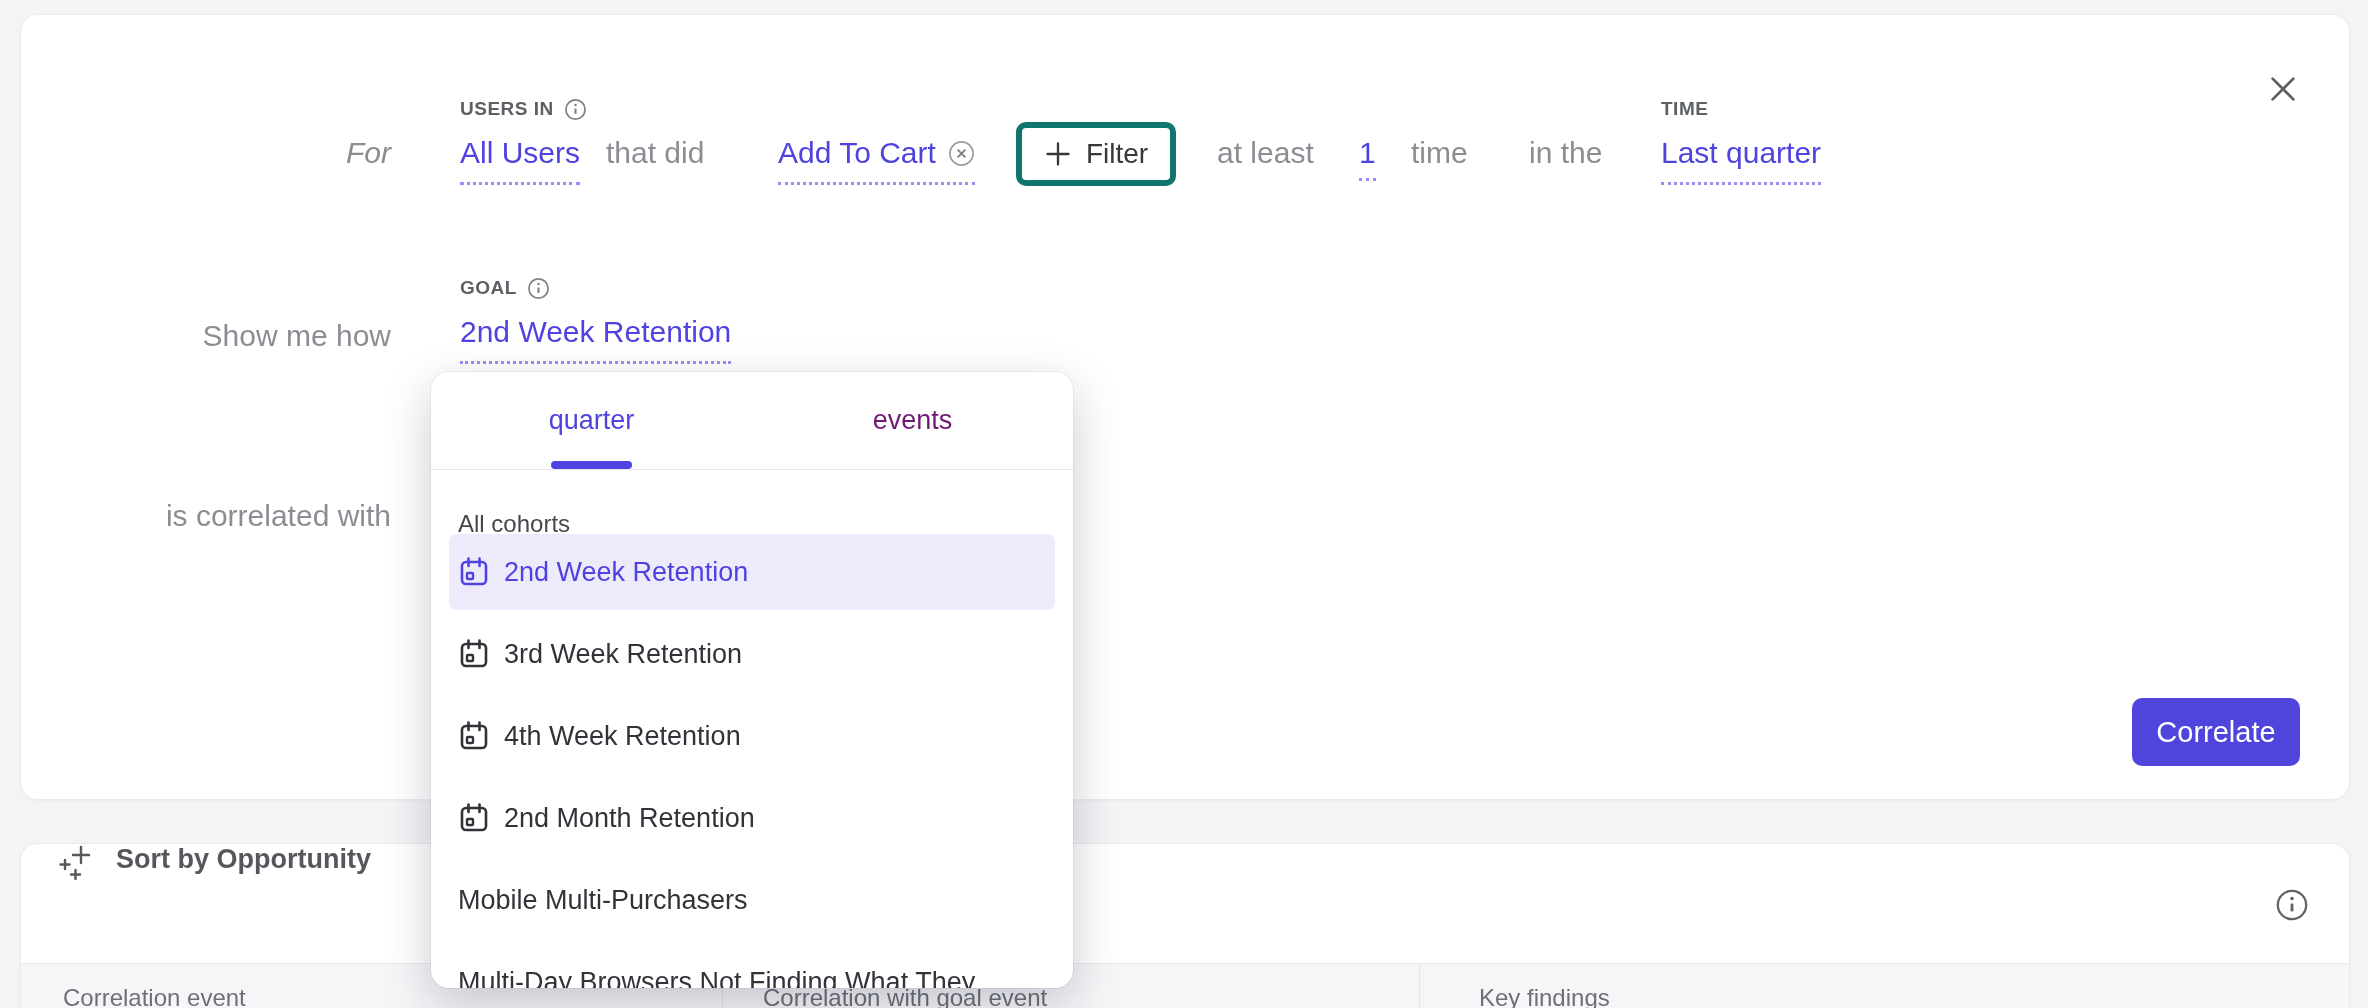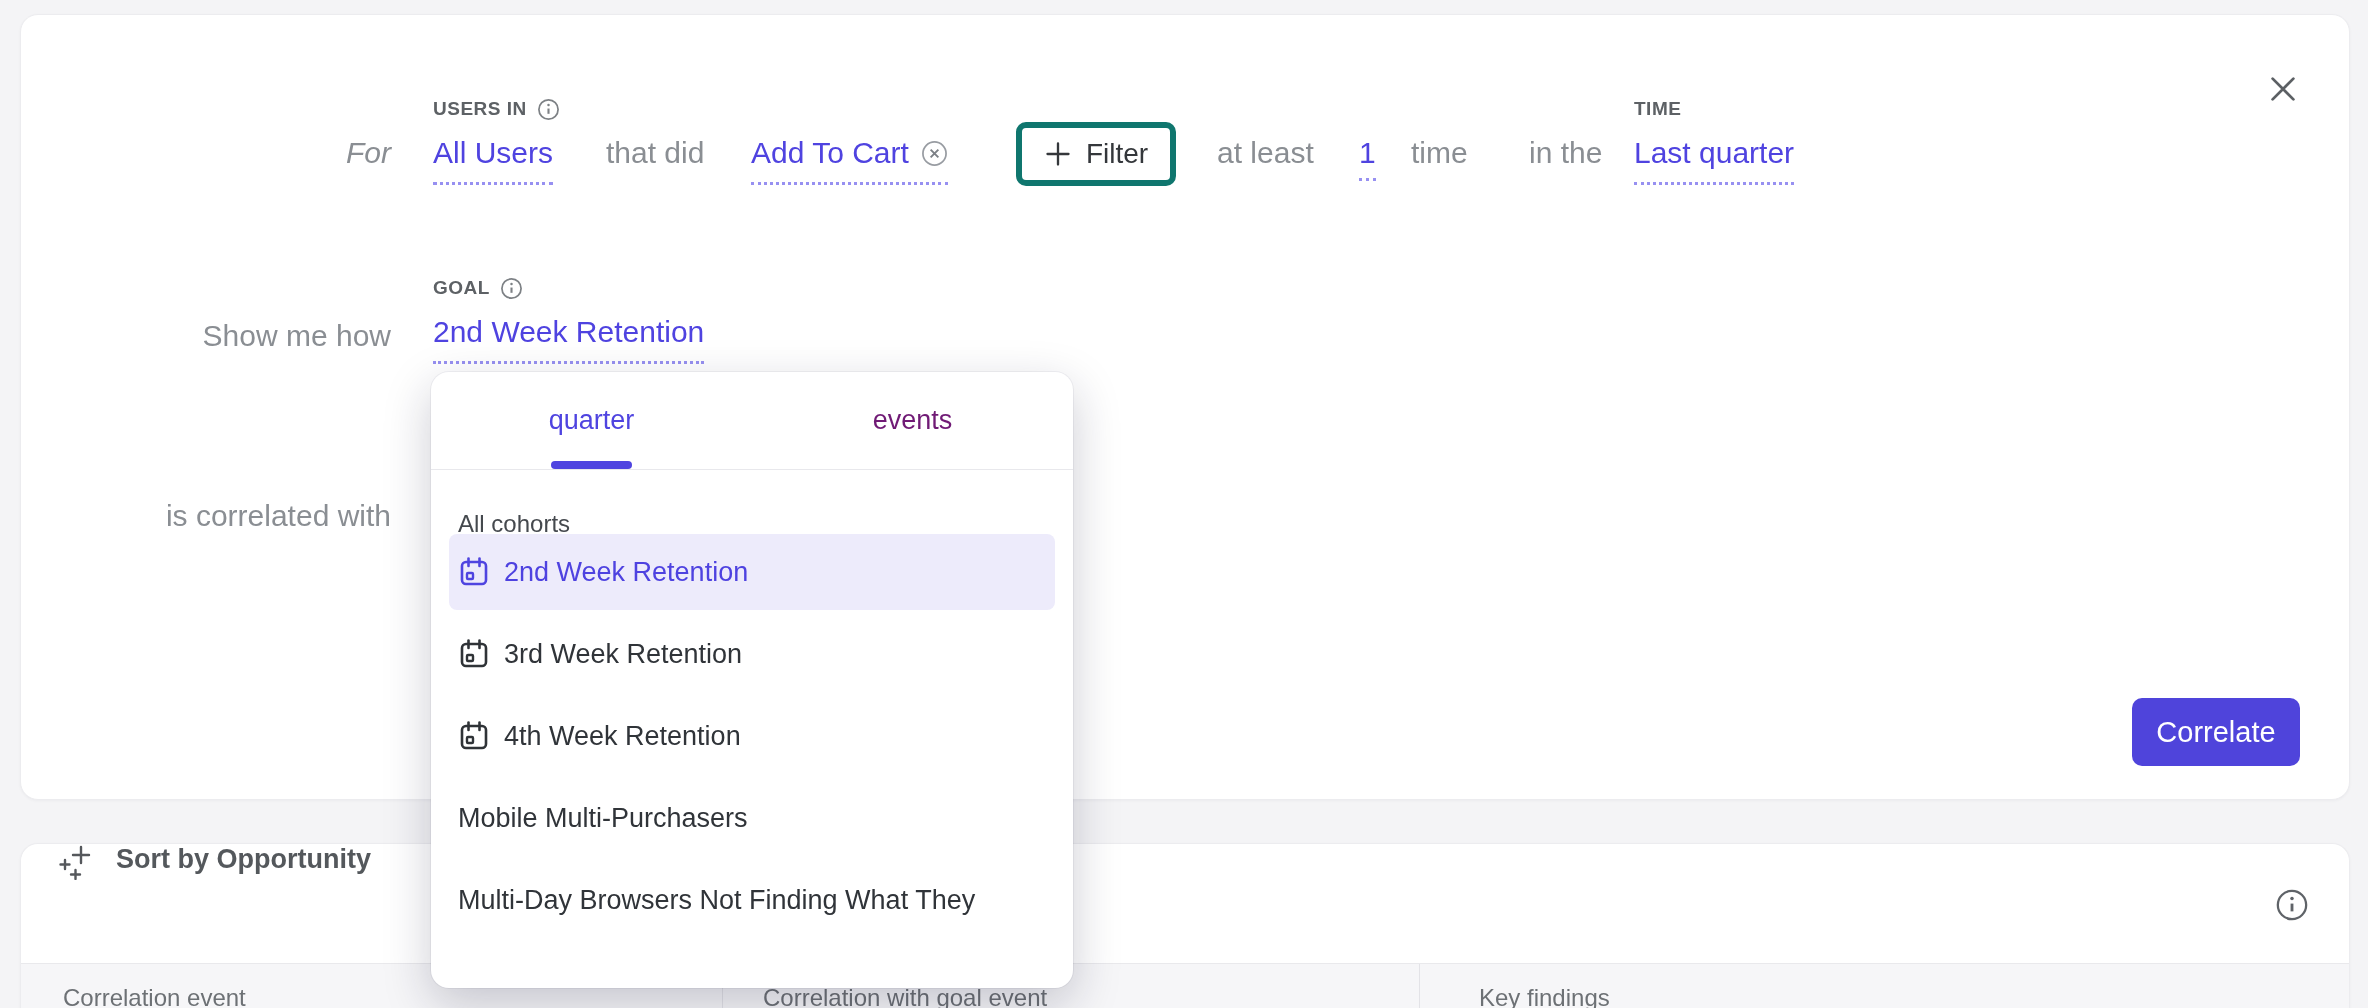--- a/index.html
+++ b/index.html
@@ -19,21 +19,21 @@
     box-shadow: 0 1px 3px rgba(20,20,43,0.04);
   }
   #top-card { left: 20px; top: 14px; width: 2330px; height: 786px; }
   #bottom-card { left: 20px; top: 843px; width: 2330px; height: 200px; border-bottom: none; border-radius: 18px 18px 0 0; }
 
   
   .row-prefix {
     position: absolute; left: 0; width: 370px; text-align: right;
     font-size: 30px; color: #8a8e93;
   }
-  .qgroup { position: absolute; }
+  .qgroup { position: absolute; margin-left: 27px; }
   .qlabel-row { display: flex; align-items: center; gap: 10px; height: 26px; }
   .qlabel {
     font-size: 19px; font-weight: 700; letter-spacing: 0.5px; color: #5d6165;
   }
   .qvalue-row { margin-top: 14px; }
   .qword { position: absolute; font-size: 30px; color: #8a8e93; }
   .qlink {
     display: inline-flex; align-items: center; gap: 12px;
     font-size: 30px; color: #4f43e0; font-weight: 500;
     padding-bottom: 12px;
@@ -215,20 +215,31 @@
         <svg width="32" height="32" viewBox="0 0 32 32" fill="none" stroke="currentColor" stroke-linecap="round">
           <rect x="4" y="6" width="24" height="22" rx="4" stroke-width="2.6"></rect>
           <line x1="10.5" y1="2.5" x2="10.5" y2="10" stroke-width="2.6"></line>
           <line x1="21.5" y1="2.5" x2="21.5" y2="10" stroke-width="2.6"></line>
           <rect x="9" y="17" width="6" height="6" rx="1" stroke-width="2.4"></rect>
         </svg>
       </span>
       <span>4th Week Retention</span>
     </div>
 
+    <div class="dd-item">
+      <span class="cal">
+        <svg width="32" height="32" viewBox="0 0 32 32" fill="none" stroke="currentColor" stroke-linecap="round">
+          <rect x="4" y="6" width="24" height="22" rx="4" stroke-width="2.6"></rect>
+          <line x1="10.5" y1="2.5" x2="10.5" y2="10" stroke-width="2.6"></line>
+          <line x1="21.5" y1="2.5" x2="21.5" y2="10" stroke-width="2.6"></line>
+          <rect x="9" y="17" width="6" height="6" rx="1" stroke-width="2.4"></rect>
+        </svg>
+      </span>
+      <span>2nd Month Retention</span>
+    </div>
 
     <div class="dd-item">
       <span>Mobile Multi-Purchasers</span>
     </div>
 
     <div class="dd-item">
       <span>Multi-Day Browsers Not Finding What They</span>
     </div>
 
   </div>

